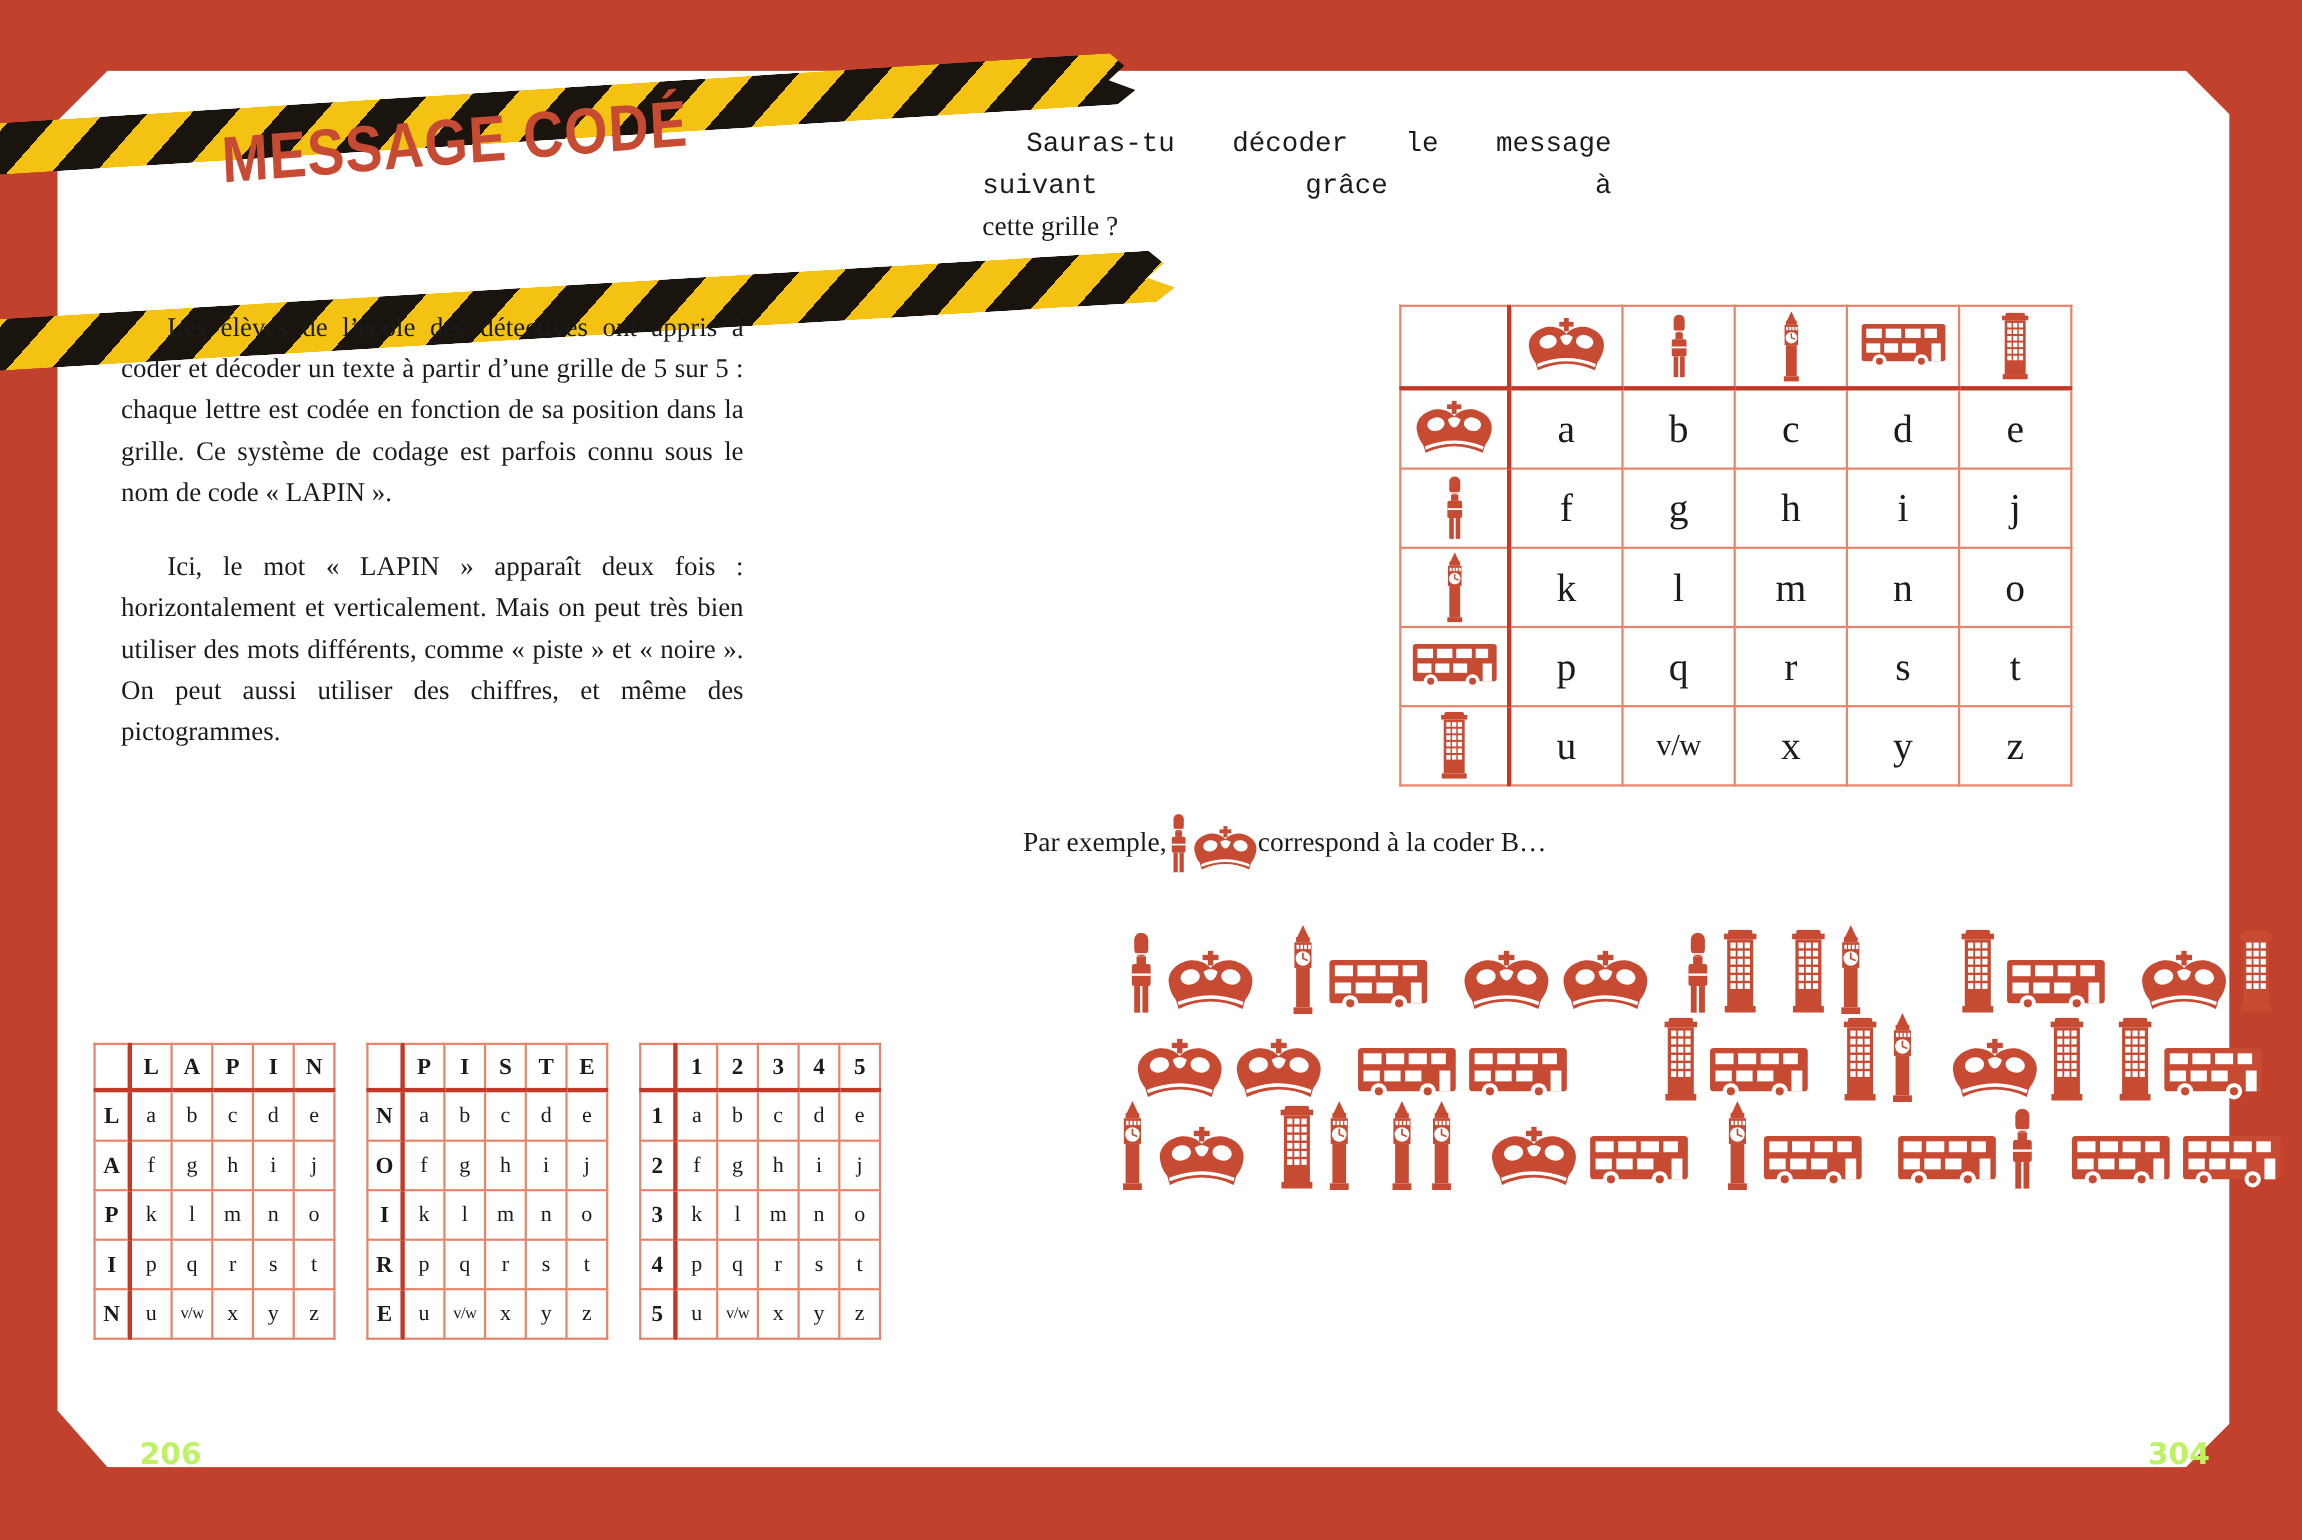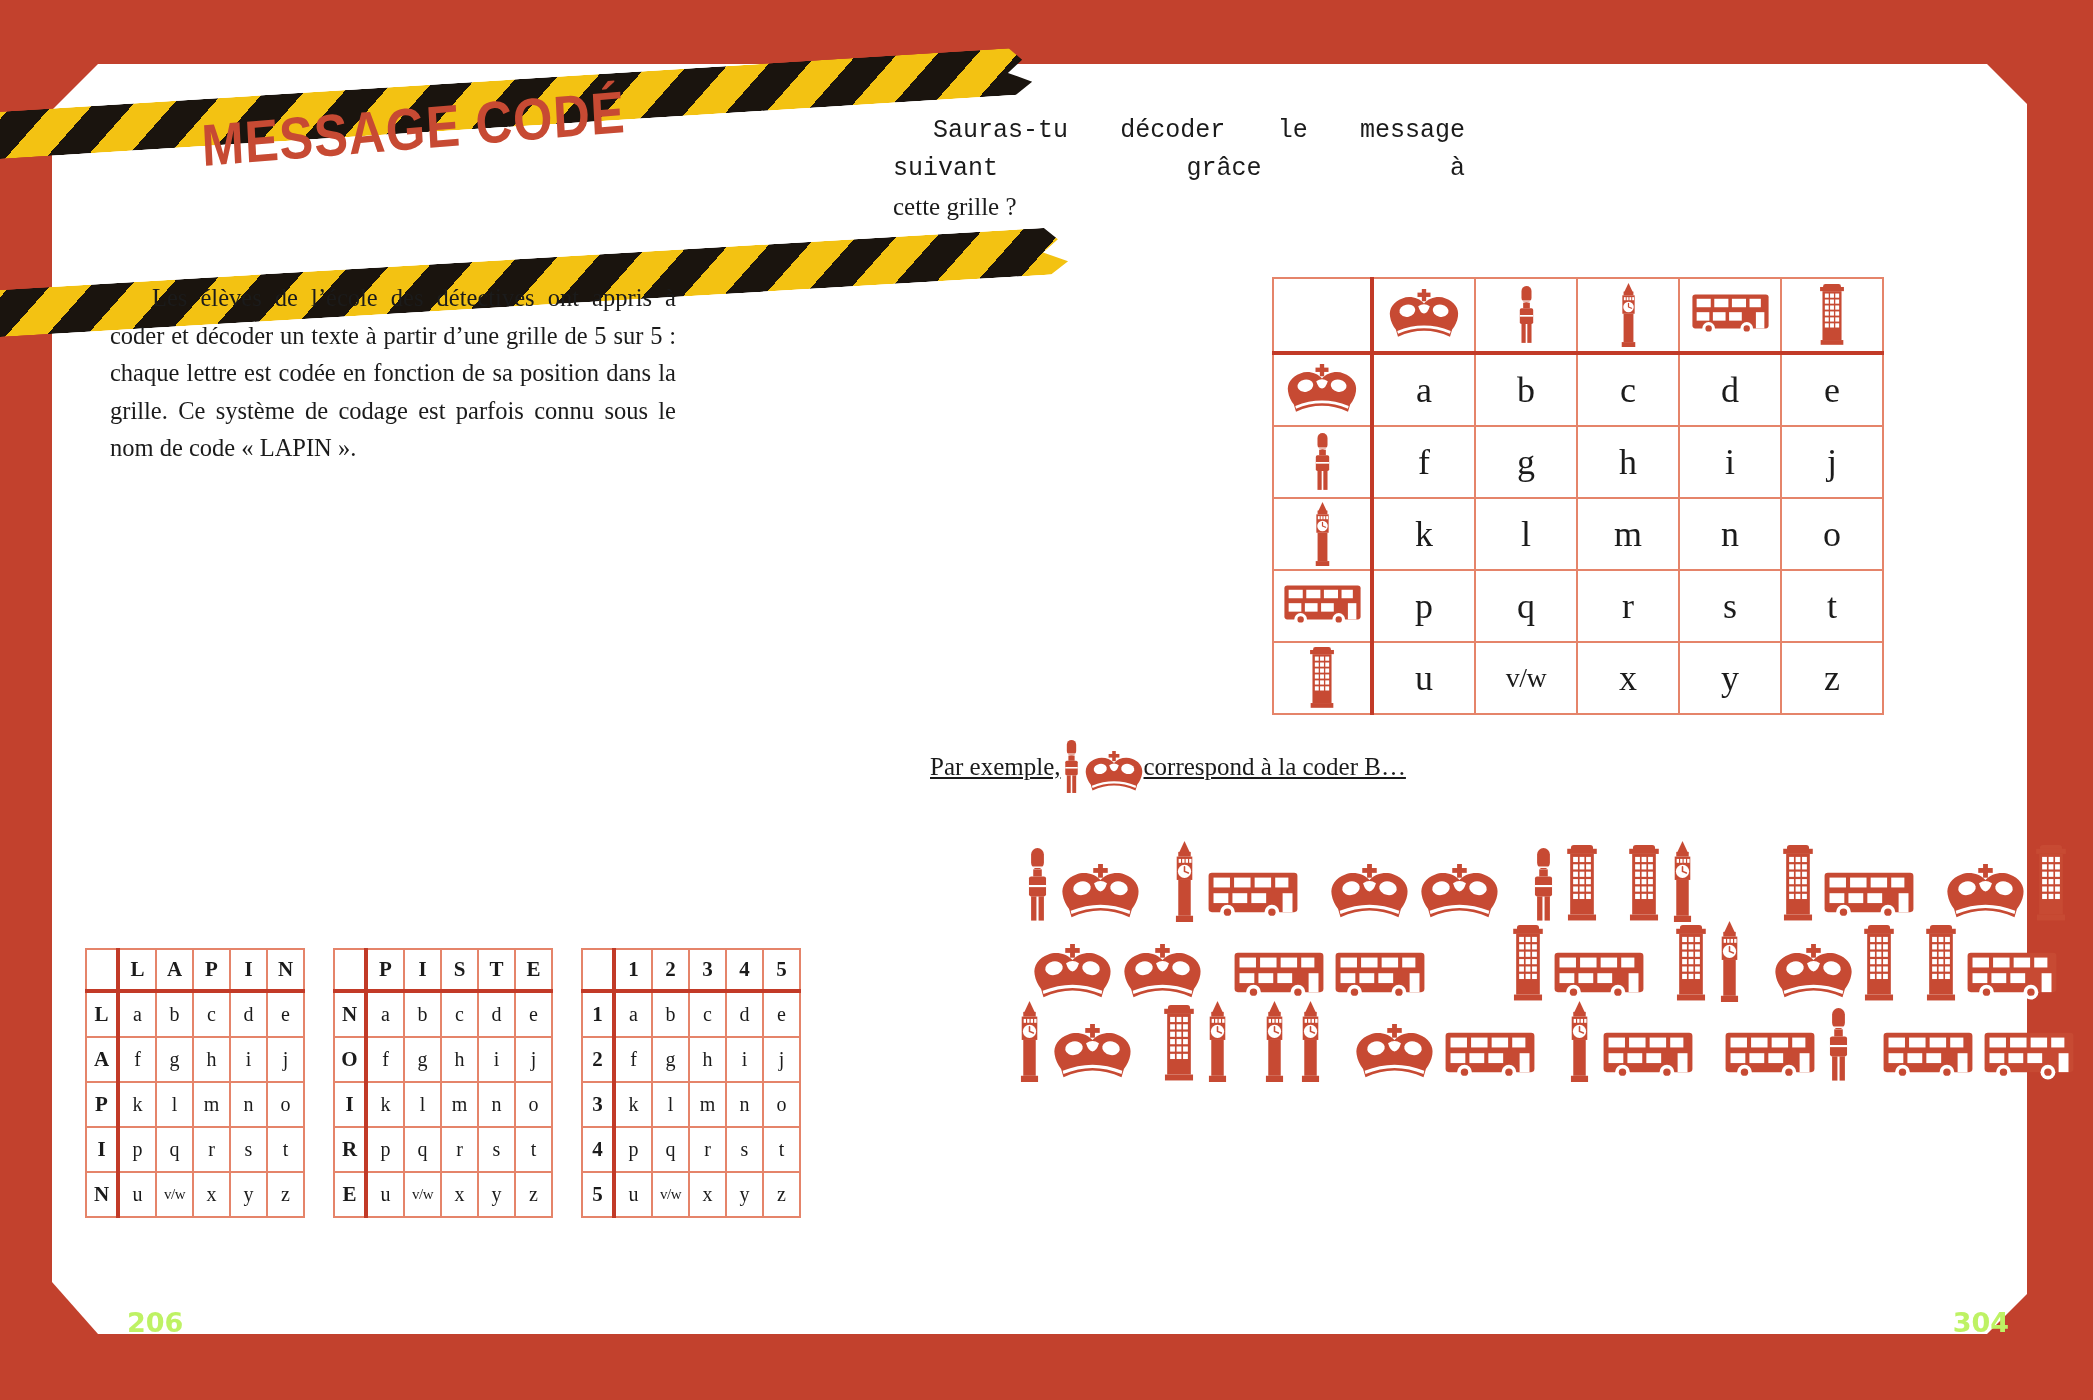--- a/index.html
+++ b/index.html
@@ -62,21 +62,21 @@
   table.big td.vw{font-size:28px !important;}
   .icon{display:block;color:var(--accent,#c74a33);}
   table.big .icon{margin:0 auto;}
   .hdr .i-crown{width:74px;height:52px}
   .hdr .i-guard{width:23px;height:58px}
   .hdr .i-bigben{width:23px;height:64px}
   .hdr .i-bus{width:79px;height:44px}
   .hdr .i-phone{width:28px;height:62px}
   .example{
     position:absolute;left:930px;top:734px;height:66px;
-    display:flex;align-items:center;font-size:25px;text-decoration:underline;
+    display:flex;align-items:center;font-size:25px;
   }
   .example .icon{display:inline-block;}
   .ex-icons{display:flex;align-items:flex-end;gap:2px;}
   .ex .i-guard{width:21px;height:54px}
   .ex .i-crown{width:60px;height:43px}
   .message{position:absolute;left:1080px;top:842px;width:930px;}
   .msg-line{display:flex;justify-content:center;align-items:flex-end;gap:84px;height:80px;}
   .word{display:flex;align-items:flex-end;gap:28px;}
   .pair{display:flex;align-items:flex-end;gap:7px;}
   .msg .i-crown{width:83px;height:58px}
@@ -173,20 +173,21 @@
 
 <div class="page"></div>
 
 <div class="tape tape-a"></div>
 <div class="tape tape-b"></div>
 
 <div class="title">MESSAGE CODÉ</div>
 
 <div class="body-text">
   <p>Les élèves de l’école des détectives ont appris à coder et décoder un texte à partir d’une grille de 5 sur 5 : chaque lettre est codée en fonction de sa position dans la grille. Ce système de codage est parfois connu sous le nom de code « LAPIN ».</p>
+  <p>Ici, le mot « LAPIN » apparaît deux fois : horizontalement et verticalement. Mais on peut très bien utiliser des mots différents, comme « piste » et « noire ». On peut aussi utiliser des chiffres, et même des pictogrammes.</p>
 </div>
 
 <div class="mini-grids" id="mini-grids">
     <table class="grid mini">
       <tbody>
         <tr class="hrow">
           <td class="rh"></td>
           <td>L</td>
           <td>A</td>
           <td>P</td>

